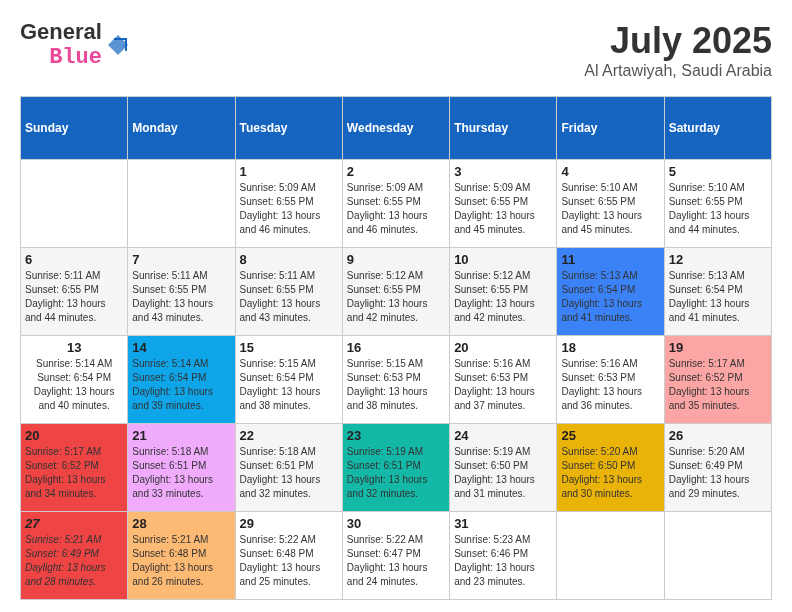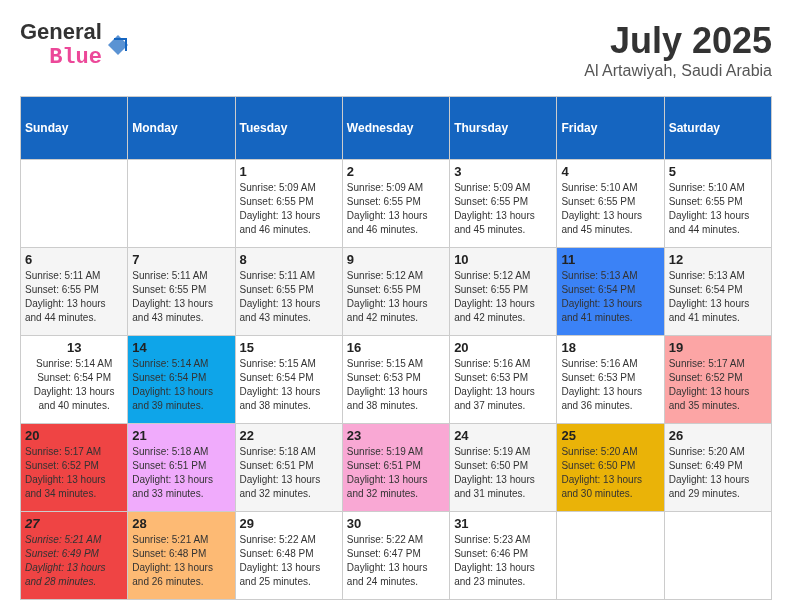--- a/index.html
+++ b/index.html
@@ -208,21 +208,21 @@
           <div class="cell-info"><span>Sunrise: 5:17 AM</span><br><span>Sunset: 6:52 PM</span><br><span>Daylight: 13 hours </span><span>and 34 minutes.</span></div>
         </td>
         <td style="background-color: #f0abfc;">
           <div class="day-num">21</div>
           <div class="cell-info"><span>Sunrise: 5:18 AM</span><br><span>Sunset: 6:51 PM</span><br><span>Daylight: 13 hours </span><span>and 33 minutes.</span></div>
         </td>
         <td style="background-color: rgb(245, 245, 245);">
           <div class="day-num">22</div>
           <div class="cell-info"><span>Sunrise: 5:18 AM</span><br><span>Sunset: 6:51 PM</span><br><span>Daylight: 13 hours </span><span>and 32 minutes.</span></div>
         </td>
-        <td style="background-color: #f9a8d4;">
+        <td style="background-color: #14b8a6;">
           <div class="day-num">23</div>
           <div class="cell-info"><span>Sunrise: 5:19 AM</span><br><span>Sunset: 6:51 PM</span><br><span>Daylight: 13 hours </span><span>and 32 minutes.</span></div>
         </td>
         <td style="background-color: rgb(245, 245, 245);">
           <div class="day-num">24</div>
           <div class="cell-info"><span>Sunrise: 5:19 AM</span><br><span>Sunset: 6:50 PM</span><br><span>Daylight: 13 hours </span><span>and 31 minutes.</span></div>
         </td>
         <td style="background-color: #eab308;">
           <div class="day-num">25</div>
           <div class="cell-info"><span>Sunrise: 5:20 AM</span><br><span>Sunset: 6:50 PM</span><br><span>Daylight: 13 hours </span><span>and 30 minutes.</span></div>

